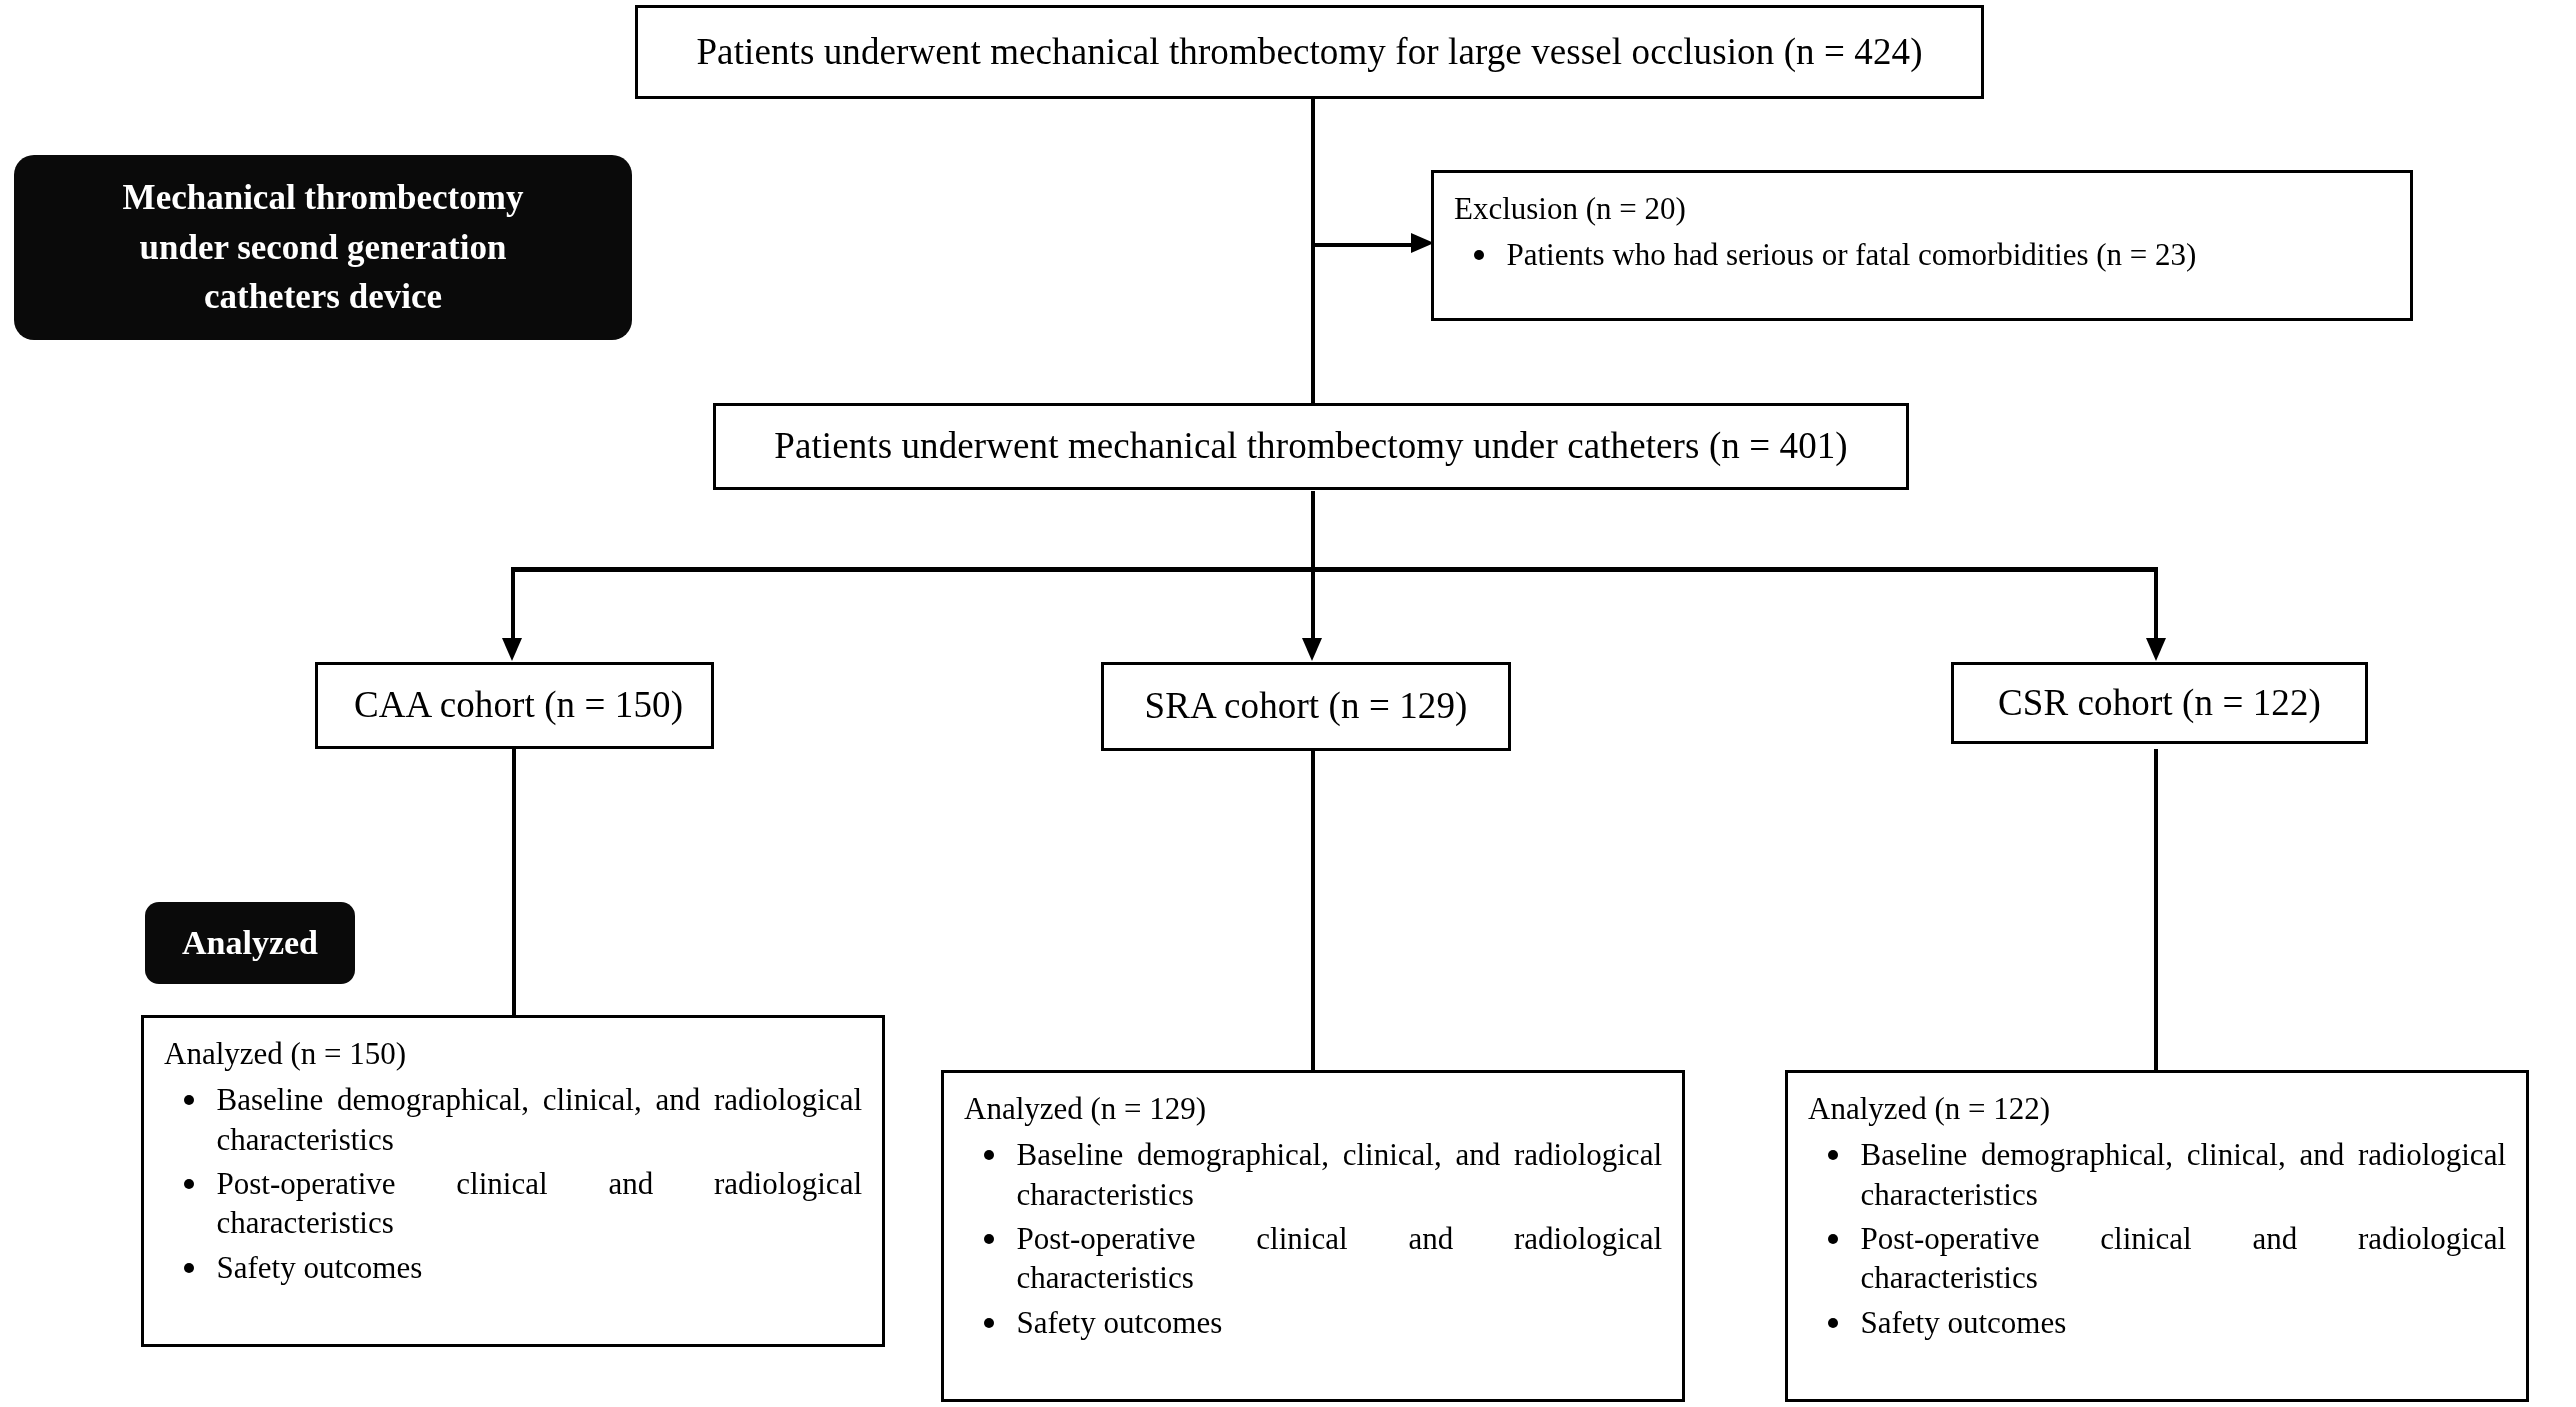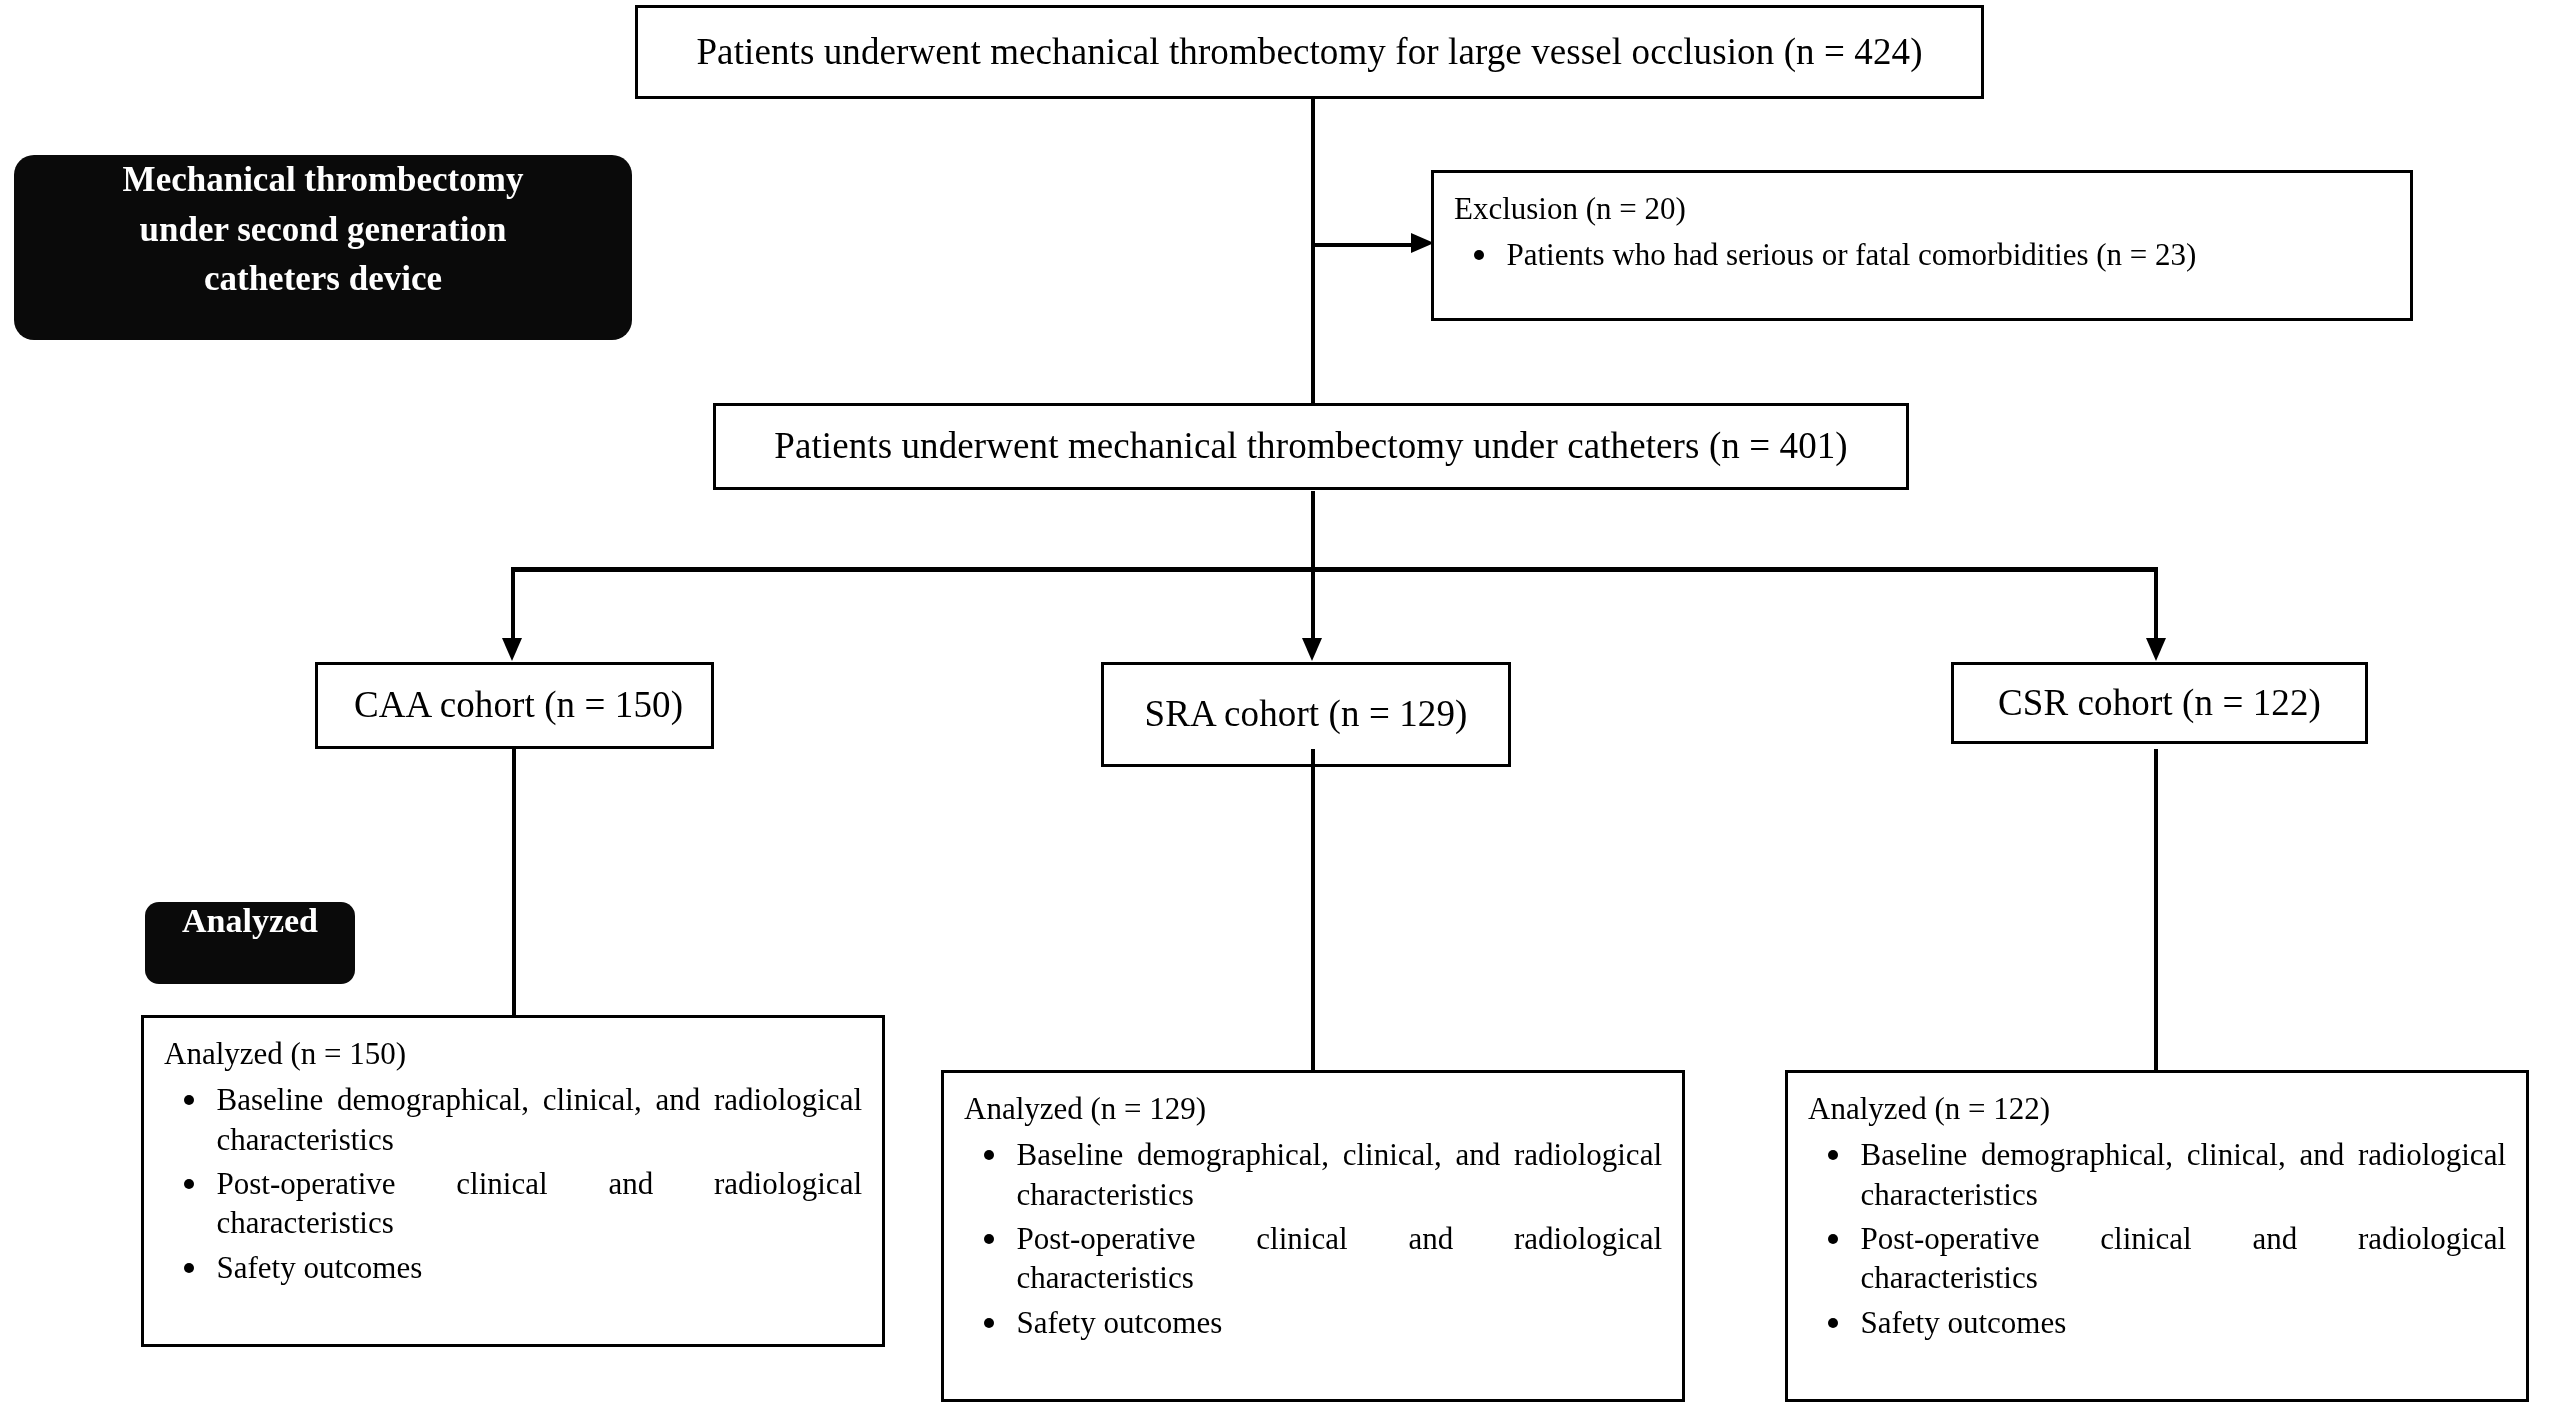--- a/index.html
+++ b/index.html
@@ -39,21 +39,21 @@
   }
 
   
   .tag {
     position: absolute;
     box-sizing: border-box;
     background: #0a0a0a;
     color: #ffffff;
     border-radius: 20px;
     display: flex;
-    align-items: flex-start;
+    align-items: center;
     justify-content: center;
     text-align: center;
     font-weight: bold;
   }
   .tag-lines {
     font-size: 35px;
     line-height: 1.42;
     padding: 0 23px;
   }
   .tag-lines span { display: block; }
@@ -176,21 +176,21 @@
   <div class="vline" style="left:1311px; top:567px; height:71px;"></div>
   <div class="arrow-down" style="left:1302px; top:638px;"></div>
 
   <div class="vline" style="left:2154px; top:567px; height:71px;"></div>
   <div class="arrow-down" style="left:2146px; top:638px;"></div>
 
   <div class="box box-center" style="left:315px; top:662px; width:399px; height:87px;padding-left:8px;">
     <div class="box-text">CAA cohort (n = 150)</div>
   </div>
 
-  <div class="box box-center" style="left:1101px; top:662px; width:410px; height:105px;">
+  <div class="box box-center" style="left:1101px; top:662px; width:410px; height:89px;">
     <div class="box-text">SRA cohort (n = 129)</div>
   </div>
 
   <div class="box box-center" style="left:1951px; top:662px; width:417px; height:82px;">
     <div class="box-text">CSR cohort (n = 122)</div>
   </div>
 
   <div class="vline" style="left:512px; top:749px; height:323px;"></div>
   <div class="vline" style="left:1311px; top:749px; height:323px;"></div>
   <div class="vline" style="left:2154px; top:749px; height:323px;"></div>

